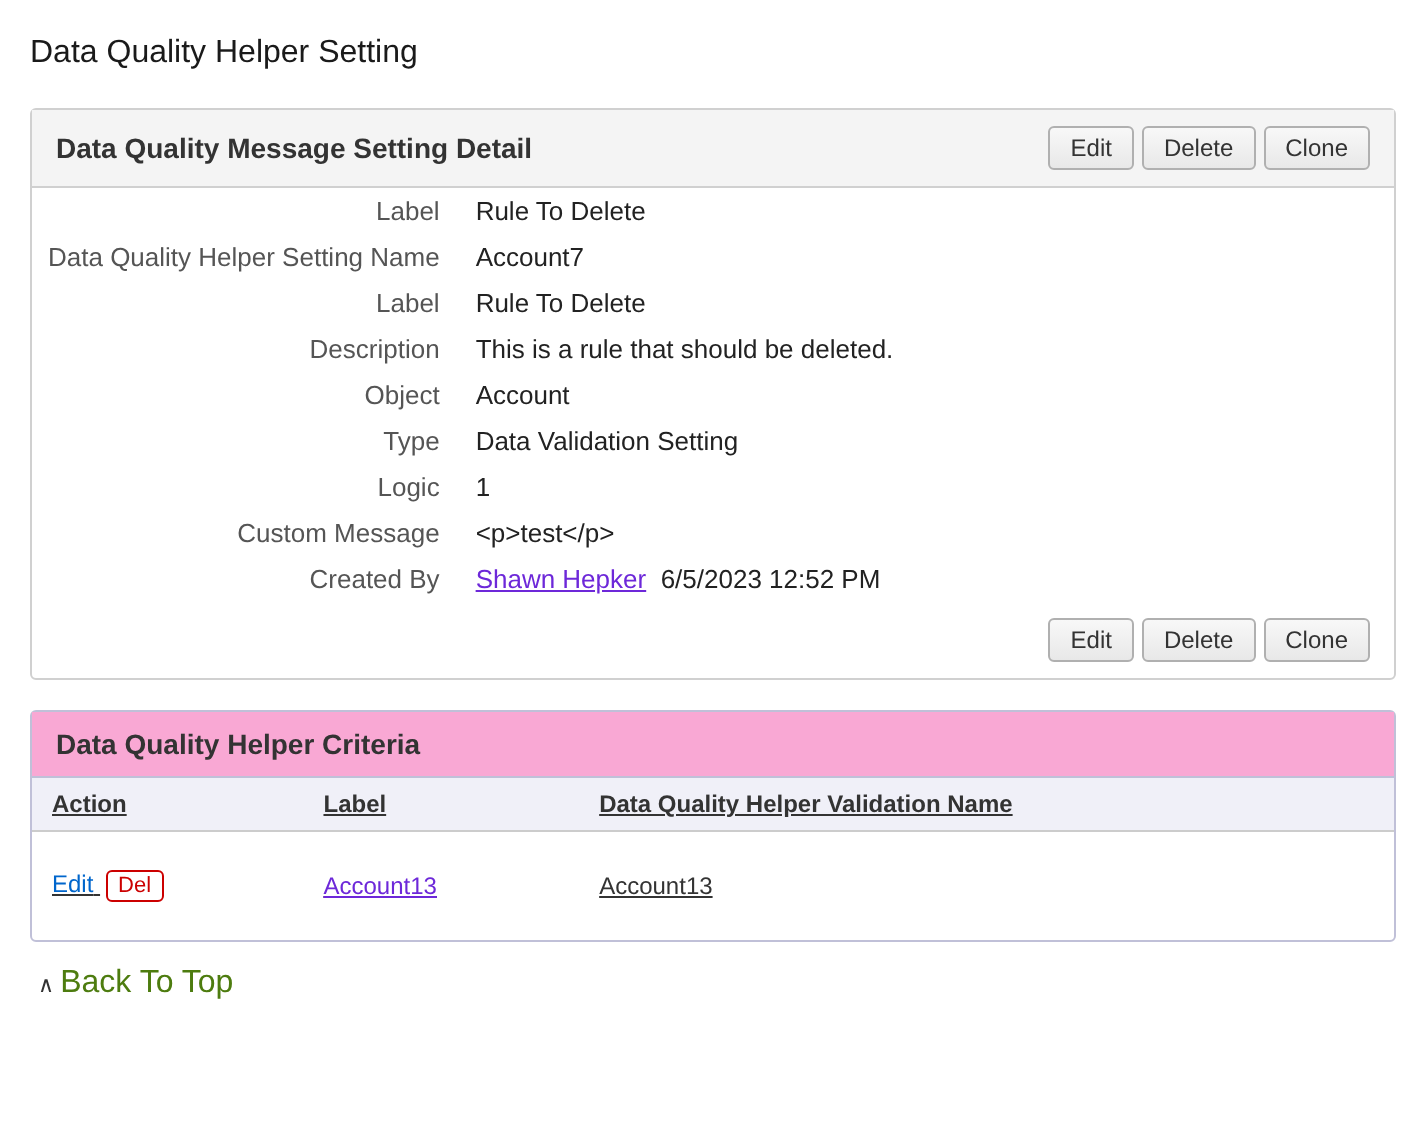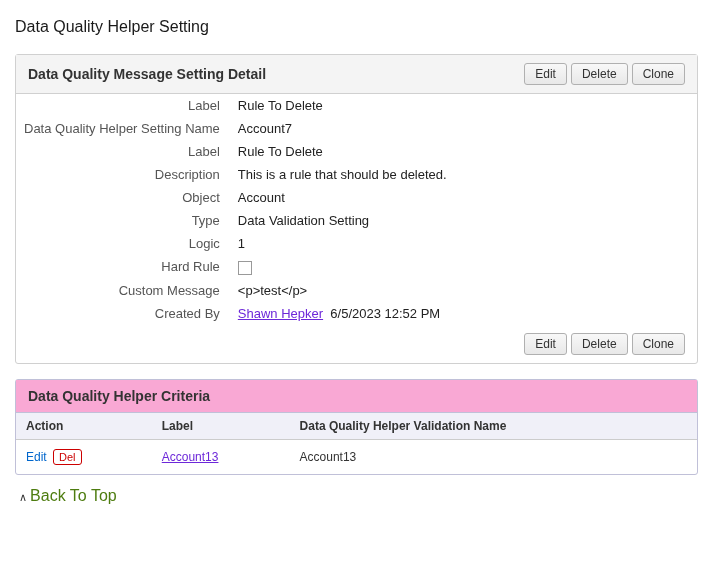--- a/index.html
+++ b/index.html
@@ -97,34 +97,35 @@
       border-bottom: 1px solid #c0c0d8;
       padding: 8px 12px;
     }
     .criteria-header-title {
       font-size: 14px;
       font-weight: bold;
     }
     .criteria-table {
       width: 100%;
       border-collapse: collapse;
+      text-decoration: underline;
     }
     .criteria-table thead tr {
       background: #f0f0f8;
       border-bottom: 1px solid #ccc;
     }
     .criteria-table th {
       padding: 6px 10px;
       text-align: left;
       font-size: 12px;
       font-weight: bold;
       color: #333;
     }
     .criteria-table td {
-      padding: 9px 10px;
+      padding: 19px 10px;
       font-size: 12px;
       vertical-align: middle;
     }
     .criteria-table tbody tr:nth-child(even) { background: #f9f9f9; }
     .action-link {
       color: #0066cc;
       text-decoration: none;
       font-size: 12px;
     }
     .del-btn {
@@ -196,24 +197,20 @@
         <td>Data Validation Setting</td>
       </tr>
 
       <tr>
         <td>Logic</td>
         <td>1</td>
       </tr>
 
 
 
-      <tr>
-        <td>Hard Rule</td>
-        <td><span class="checkbox-box"></span></td>
-      </tr>
 
       <tr>
         <td>Custom Message</td>
         <td>&lt;p&gt;test&lt;/p&gt;</td>
       </tr>
 
       <tr>
         <td>Created By</td>
         <td>
           <a href="#" class="label-link">Shawn Hepker</a>&nbsp; 6/5/2023 12:52 PM

